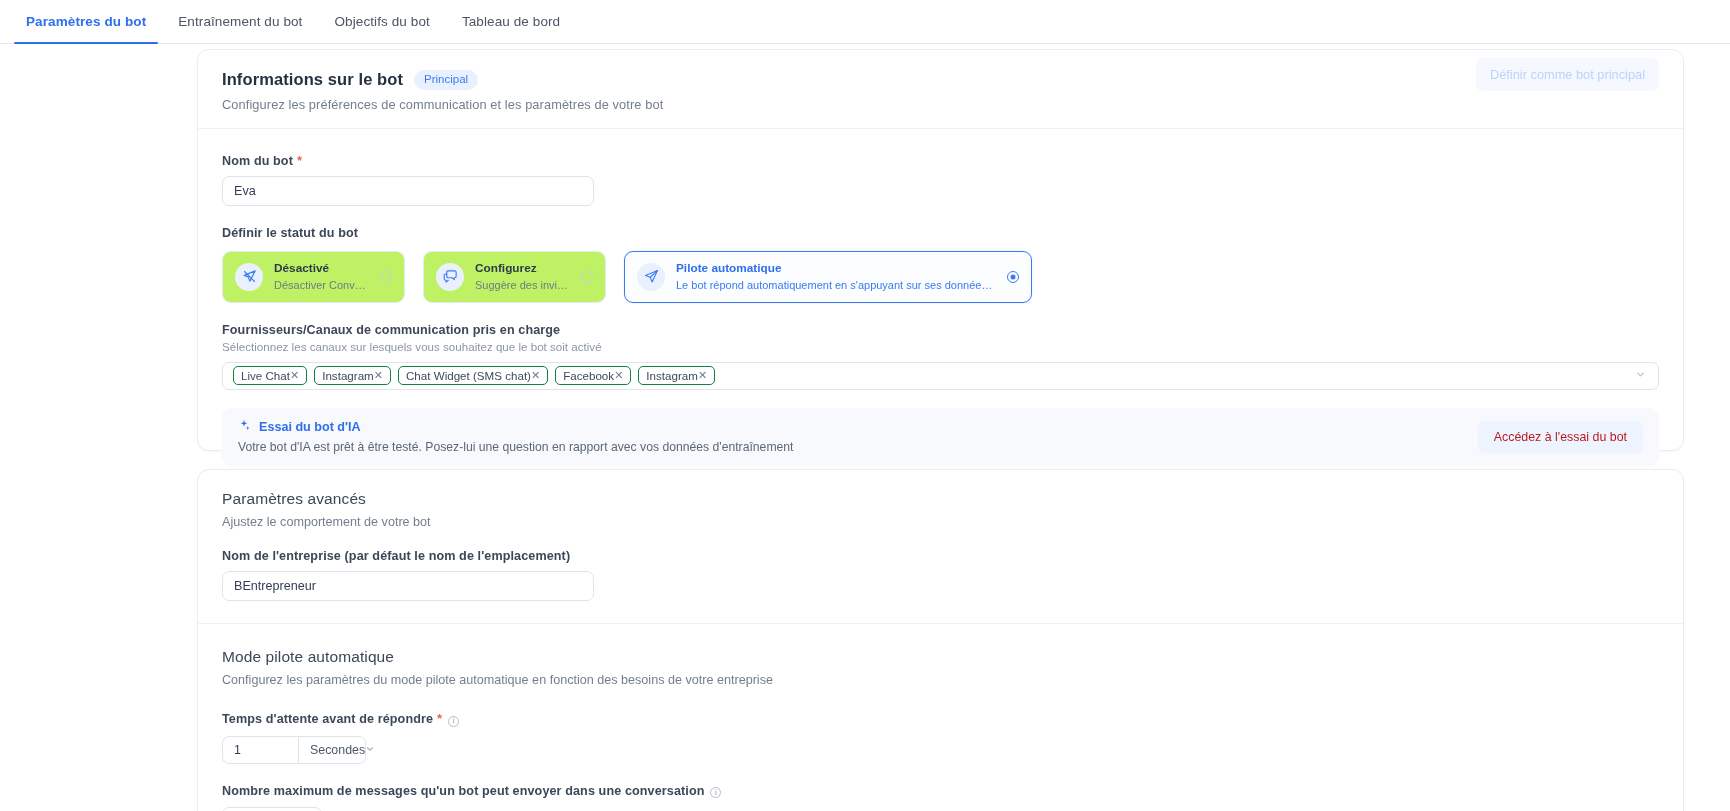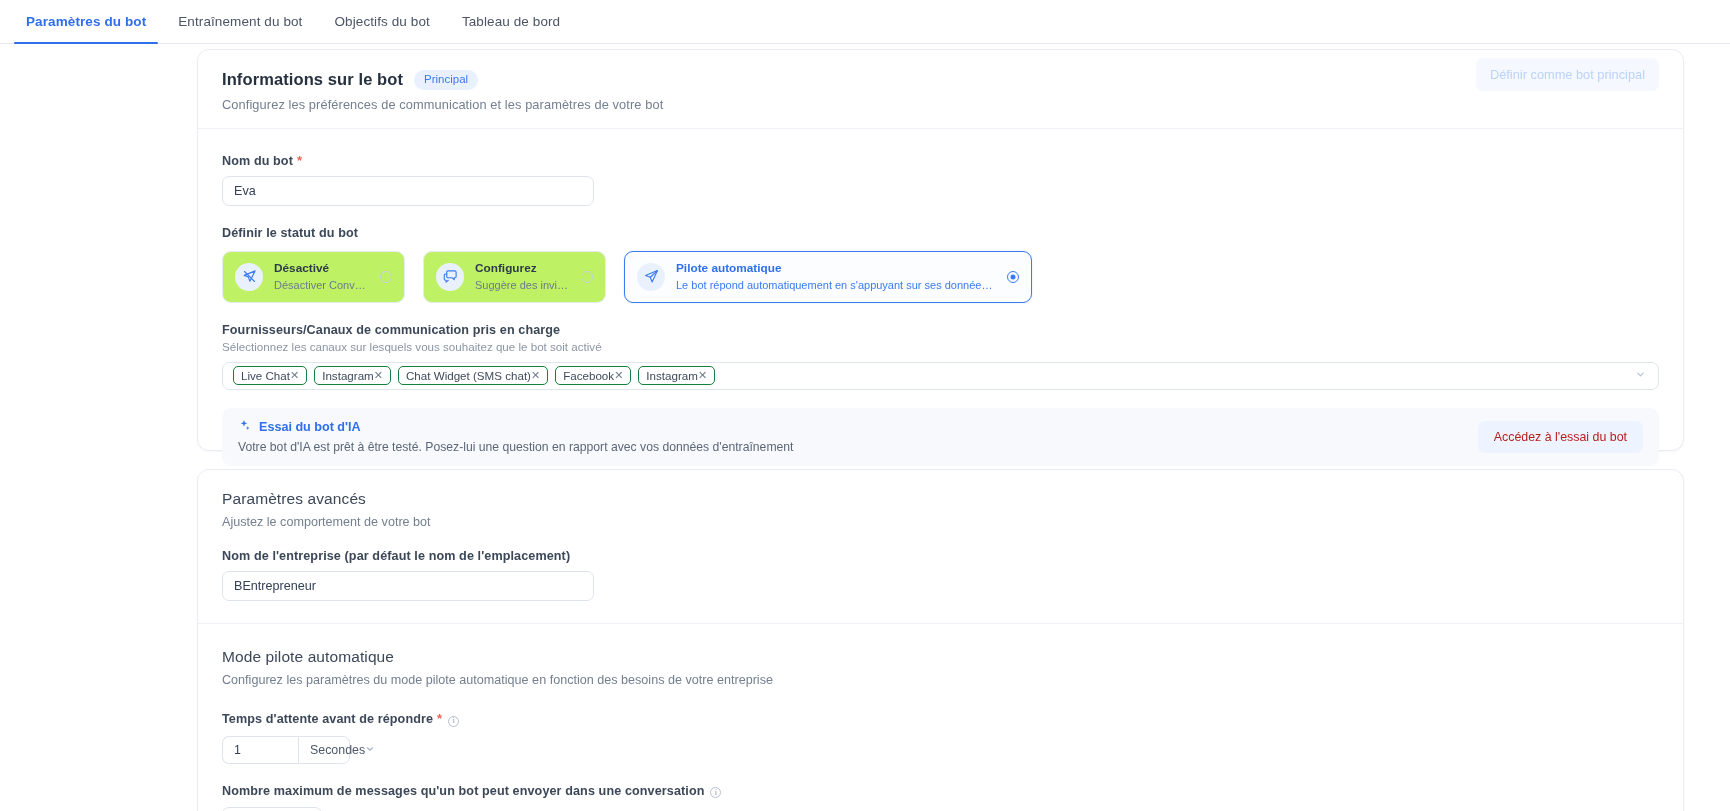--- a/index.html
+++ b/index.html
@@ -185,21 +185,21 @@
 
   .row-inline { display:flex; align-items:center; gap:0; margin-top:9px; }
   .num-input {
     width:76px; height:28px;
     border:1px solid #dfe4ec; border-radius:7px 0 0 7px;
     border-right:none;
     display:flex; align-items:center; padding:0 11px;
     font-size:12.4px; color:#344055; background:#fff;
   }
   .unit-select {
-    width:52px; height:28px;
+    width:68px; height:28px;
     border:1px solid #dfe4ec; border-radius:0 7px 7px 0;
     display:flex; align-items:center; justify-content:space-between;
     padding:0 9px 0 11px;
     font-size:12.4px; color:#4c5869; background:#fff;
   }
   .unit-select .cc { color:#aab3c0; font-size:10px; }
 
   .stepper {
     margin-top:9px;
     width:100px; height:28px;

